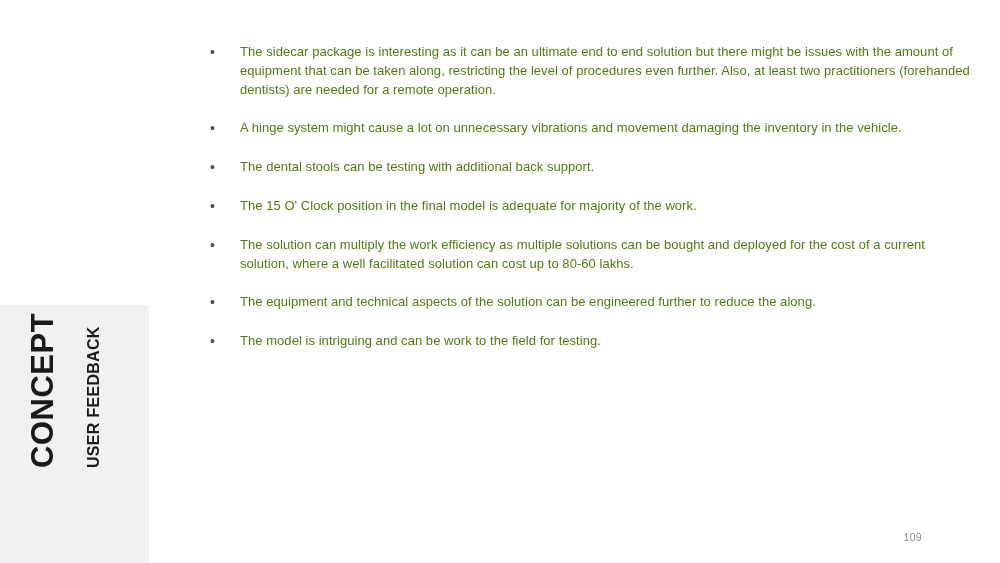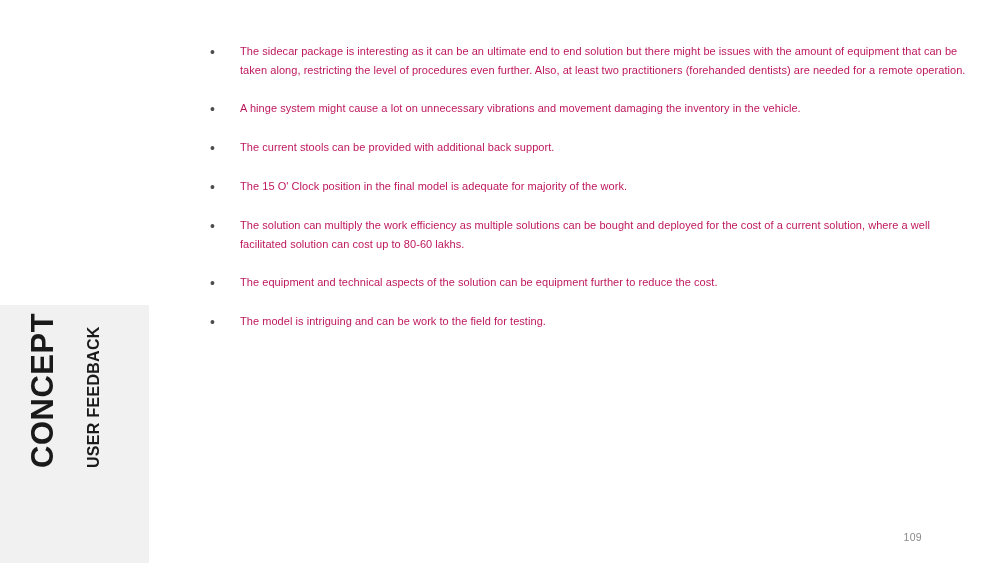--- a/index.html
+++ b/index.html
@@ -81,22 +81,22 @@
   .bullet-mark {
     width: 30px;
     flex: 0 0 30px;
     color: #4d4d4d;
     font-size: 14px;
     line-height: 19px;
     padding-top: 1px;
   }
   .bullet-text {
     flex: 1 1 auto;
-    color: #be185d;
-    font-size: 11px;
+    color: #4d7c0f;
+    font-size: 13px;
     line-height: 19px;
     letter-spacing: 0.05px;
   }
   
   .page-number {
     position: absolute;
     right: 78px;
     bottom: 20px;
     font-size: 10.5px;
     color: #8a8a8a;
@@ -122,36 +122,36 @@
       <div class="bullet-text">The sidecar package is interesting as it can be an ultimate end to end solution but there might be issues with the amount of equipment that can be taken along, restricting the level of procedures even further. Also, at least two practitioners (forehanded dentists) are needed for a remote operation.</div>
     </div>
 
     <div class="bullet-row">
       <div class="bullet-mark">•</div>
       <div class="bullet-text">A hinge system might cause a lot on unnecessary vibrations and movement damaging the inventory in the vehicle.</div>
     </div>
 
     <div class="bullet-row">
       <div class="bullet-mark">•</div>
-      <div class="bullet-text">The current stools can be provided with additional back support.</div>
+      <div class="bullet-text">The dental stools can be testing with additional back support.</div>
     </div>
 
     <div class="bullet-row">
       <div class="bullet-mark">•</div>
       <div class="bullet-text">The 15 O' Clock position in the final model is adequate for majority of the work.</div>
     </div>
 
     <div class="bullet-row">
       <div class="bullet-mark">•</div>
       <div class="bullet-text">The solution can multiply the work efficiency as multiple solutions can be bought and deployed for the cost of a current solution, where a well facilitated solution can cost up to 80-60 lakhs.</div>
     </div>
 
     <div class="bullet-row">
       <div class="bullet-mark">•</div>
-      <div class="bullet-text">The equipment and technical aspects of the solution can be equipment further to reduce the cost.</div>
+      <div class="bullet-text">The equipment and technical aspects of the solution can be engineered further to reduce the along.</div>
     </div>
 
     <div class="bullet-row">
       <div class="bullet-mark">•</div>
       <div class="bullet-text">The model is intriguing and can be work to the field for testing.</div>
     </div>
 
   </div>
 
   <div class="page-number">109</div>

